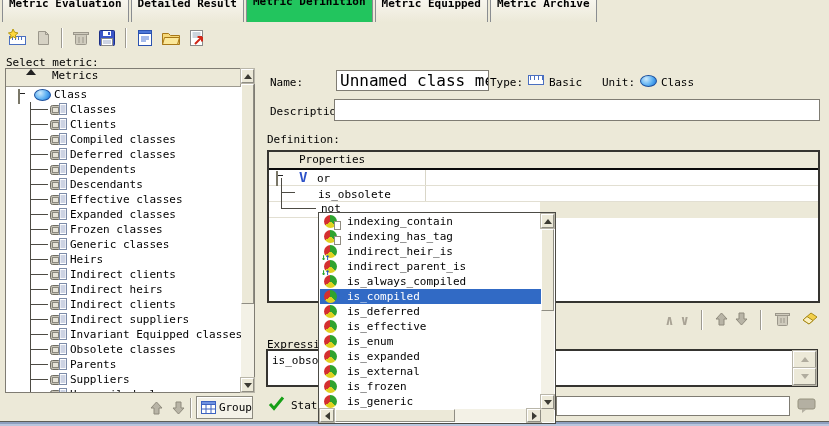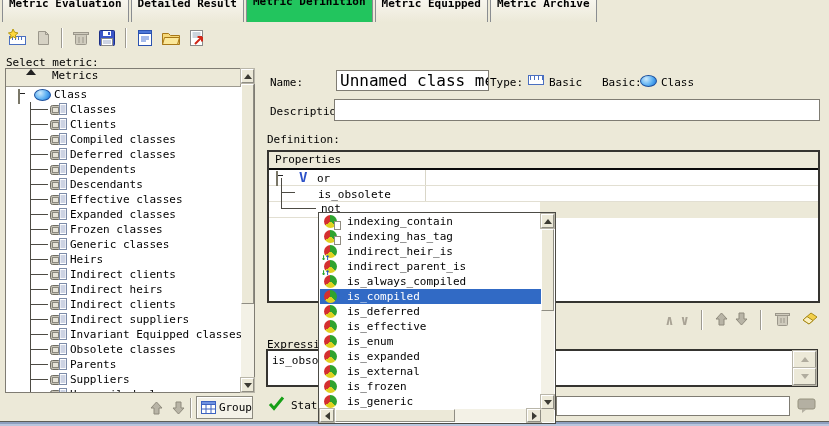--- a/index.html
+++ b/index.html
@@ -54,21 +54,21 @@
     border:1px solid #8c8a7f;box-shadow:inset 1px 1px 0 #fff;display:flex;align-items:center;gap:3px;padding-left:4px;box-sizing:border-box;}
   
   .field{background:#fff;border:1px solid #7f7c73;box-sizing:border-box;padding:2px 3px;overflow:hidden;white-space:nowrap;}
   .ruler-ic{display:inline-block;width:16px;height:10px;background:#fff;border:1px solid #4a6fc0;position:relative;box-sizing:border-box;}
   .ruler-ic::before{content:"";position:absolute;left:1px;top:0;right:0;height:4px;
     background:repeating-linear-gradient(90deg,#4a6fc0 0 1px,transparent 1px 4px);}
   
   .def-table{position:absolute;left:267px;top:150px;width:553px;height:153px;background:#fff;border:2px solid #353430;box-sizing:border-box;}
   .def-head{height:18px;background:#ece9d8;border-bottom:2px solid #0a0a0a;display:flex;box-sizing:border-box;}
   .def-head .c1{width:157px;border-right:1px solid #9d9a90;padding-left:6px;line-height:15px;box-sizing:border-box;}
-  .def-head .c2{padding-left:6px;line-height:15px;}
+  .def-head .c2{padding-left:6px;line-height:15px;margin-left:24px;}
   .col-div{position:absolute;left:156px;top:18px;width:1px;height:48px;background:#d9d6c8;}
   .drow-sep{position:absolute;left:0;right:0;height:1px;background:#e2dfd2;}
   .pie{width:13px;height:13px;border-radius:50%;flex:none;position:relative;
     background:conic-gradient(#2fa32f 0 130deg,#e0d222 130deg 235deg,#d43030 235deg 360deg);}
   .ovp{display:none;position:absolute;right:-4px;bottom:-2px;width:7px;height:9px;background:#fff;border:1px solid #8f8b80;box-sizing:border-box;}
   .ova{display:none;position:absolute;left:-3px;bottom:-4px;width:10px;height:9px;}
   .ova i{position:absolute;font-style:normal;font-size:9px;line-height:9px;font-weight:bold;}
   .ova .a1{left:0;top:0;color:#1ea01e;}
   .ova .a2{left:4px;top:0;color:#2458c8;}
   .ic-pie-page .ovp{display:block;}
@@ -479,21 +479,21 @@
     </svg>
     <span>Group</span>
   </div>
 
   
   <span class="abs" style="left:270px;top:76px;">Name:</span>
   <div class="field abs" style="left:336px;top:70px;width:153px;height:21px;font-size:16px;line-height:15px;">Unnamed class metric#3</div>
   <span class="abs" style="left:490px;top:76px;">Type:</span>
   <span class="ruler-ic abs" style="left:528px;top:75px;"></span>
   <span class="abs" style="left:549px;top:76px;">Basic</span>
-  <span class="abs" style="left:602px;top:76px;">Basic:</span>
+  <span class="abs" style="left:602px;top:76px;">Unit:</span>
   <span class="unit-ellipse abs" style="left:640px;top:75px;"></span>
   <span class="abs" style="left:661px;top:76px;">Class</span>
 
   
   <span class="abs" style="left:270px;top:105px;">Description</span>
   <div class="field abs" style="left:334px;top:99px;width:486px;height:22px;"></div>
 
   
   <span class="abs" style="left:267px;top:133px;">Definition:</span>
 

